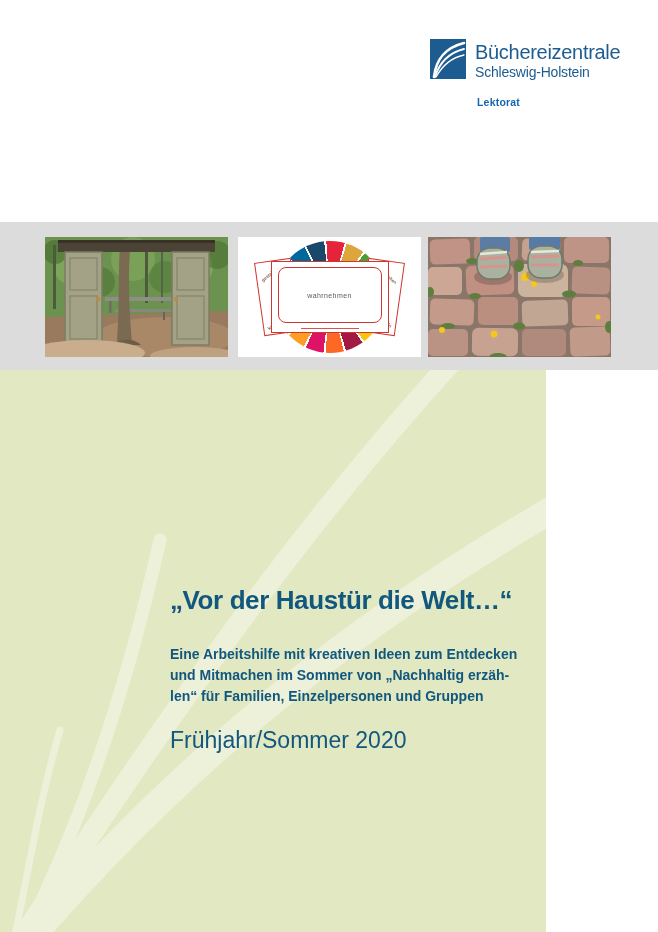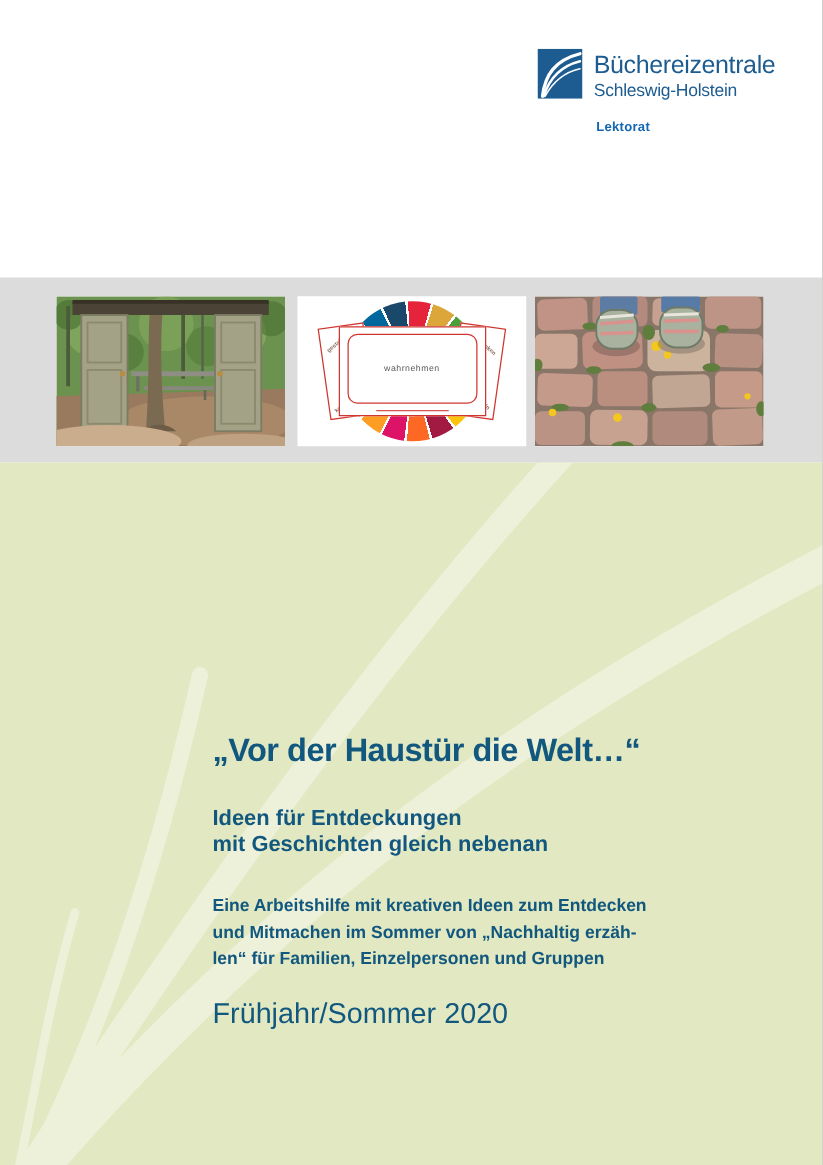--- a/index.html
+++ b/index.html
@@ -60,21 +60,21 @@
     position:absolute;inset:5px 6px 9px 6px;border:1px solid #cf3630;border-radius:8px;
     display:flex;align-items:center;justify-content:center;
     font-size:7px;color:#5a5a5a;letter-spacing:0.4px;
   }
   .url-line{
     position:absolute;left:50%;bottom:3px;transform:translateX(-50%);
     width:58px;height:1.5px;background:#cf3630;opacity:0.85;
   }
 
   
-  .green{position:absolute;left:0;top:370px;width:658px;height:562px;background:#e1e8c2;overflow:hidden;}
+  .green{position:absolute;left:0;top:370px;width:546px;height:562px;background:#e1e8c2;overflow:hidden;}
   .green-swoosh{position:absolute;left:0;top:0;}
   .text-block{position:absolute;left:170px;top:215px;color:#11577e;}
   .doc-title{
     margin:0 0 29px 0;font-size:26px;line-height:30px;font-weight:bold;
     letter-spacing:-0.4px;white-space:nowrap;
   }
   .doc-subtitle{margin:0 0 28px 0;font-weight:bold;font-size:17.5px;line-height:21px;}
   .doc-desc{margin:0 0 20px 0;font-weight:bold;font-size:14px;line-height:21px;}
   .doc-subtitle div,.doc-desc div{white-space:nowrap;}
   .doc-edition{margin:0;font-weight:normal;font-size:23px;white-space:nowrap;}
@@ -225,24 +225,20 @@
       <g fill="none" stroke="#eef1da" stroke-linecap="round">
         <path d="M-30 640 C140 430 340 240 700 60" stroke-width="27"></path>
         <path d="M-40 660 C90 470 260 190 500 -60" stroke-width="21"></path>
         <path d="M-45 690 C55 530 115 370 160 170" stroke-width="13"></path>
         <path d="M-25 705 C20 590 25 480 60 360" stroke-width="7"></path>
       </g>
     </svg>
 
     <div class="text-block">
       <h1 class="doc-title">„Vor der Haustür die Welt…“</h1>
-      <div class="doc-subtitle">
-        <div>Ideen für Entdeckungen</div>
-        <div>mit Geschichten gleich nebenan</div>
-      </div>
       <div class="doc-desc">
         <div>Eine Arbeitshilfe mit kreativen Ideen zum Entdecken</div>
         <div>und Mitmachen im Sommer von „Nachhaltig erzäh-</div>
         <div>len“ für Familien, Einzelpersonen und Gruppen</div>
       </div>
       <div class="doc-edition">Frühjahr/Sommer 2020</div>
     </div>
   </div>
 
 </div>

